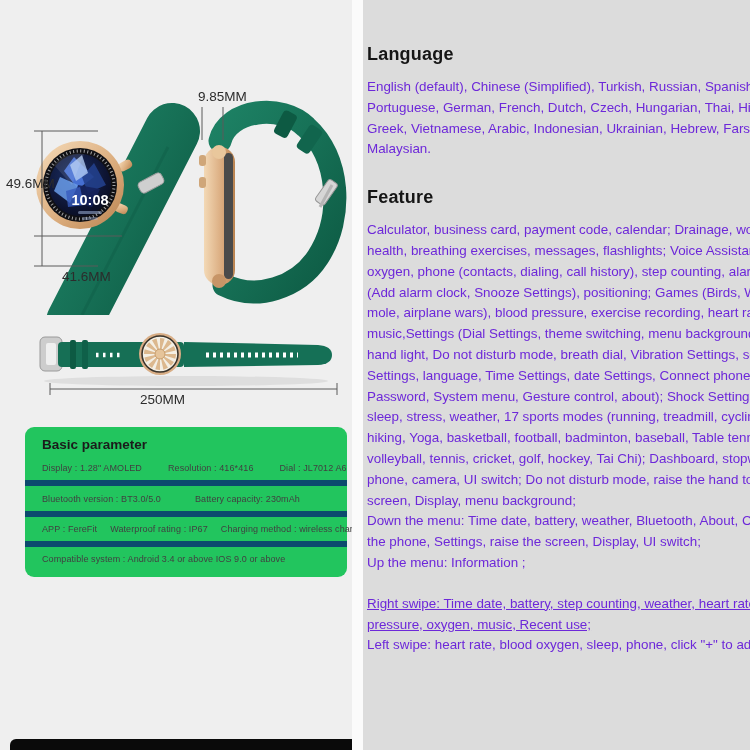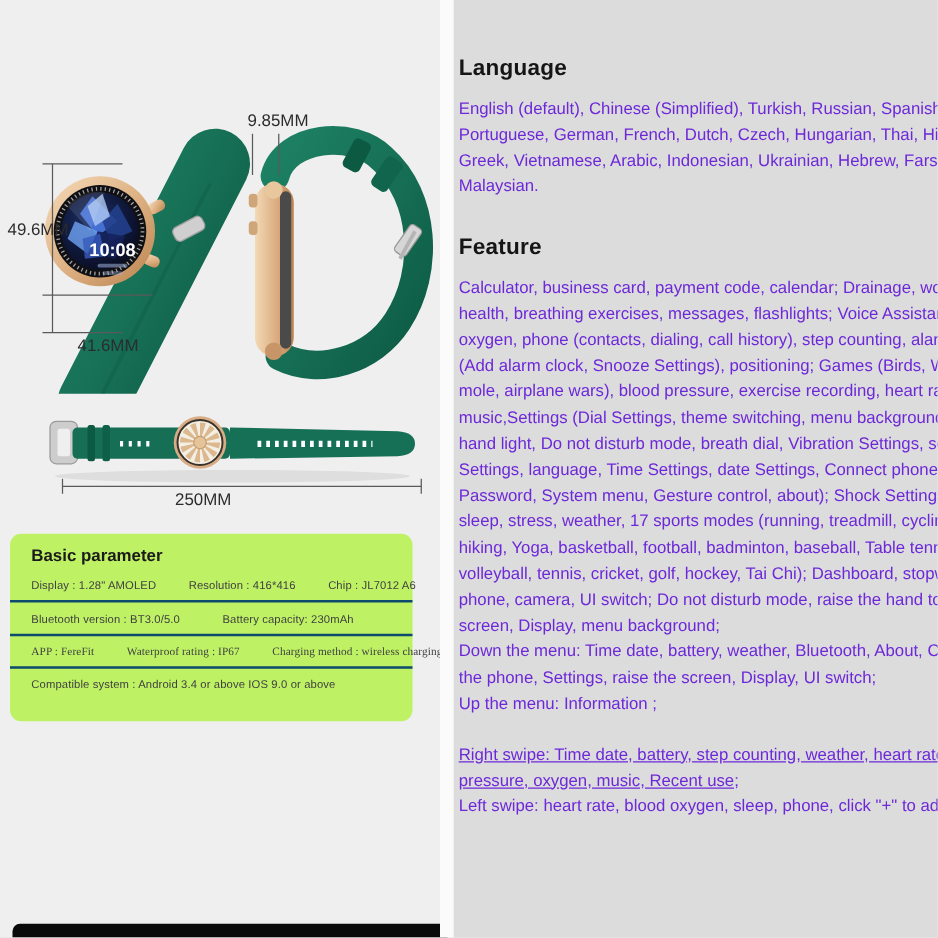--- a/index.html
+++ b/index.html
@@ -11,27 +11,27 @@
   .section-title{font-size:18px;font-weight:bold;color:#151515;margin:0 0 12px 0;letter-spacing:.2px;}
   .section-title.feature{margin-top:27px;}
   .body-text,.para-wrap p{font-size:13.4px;line-height:20.8px;color:#6d28d9;margin:0;}
   .para-wrap p.gap-before{margin-top:20px;text-decoration:underline;}
   .lang-body{margin-bottom:0;}
 
   
   .anno{position:absolute;left:0;top:0;}
 
   
-  .param-box{position:absolute;left:8px;top:427px;width:322px;height:150px;background:#bef264;border-radius:9px;box-sizing:border-box;padding:10px 0 0 0;}
+  .param-box{position:absolute;left:25px;top:427px;width:322px;height:150px;background:#22c55e;border-radius:9px;box-sizing:border-box;padding:10px 0 0 0;}
   .param-title{font-size:13.5px;font-weight:bold;color:#1b1b1b;margin:0 0 4px 17px;}
   .param-rows{display:flex;flex-direction:column;}
-  .param-row{display:flex;align-items:center;column-gap:26px;padding:0 10px 0 17px;height:24.4px;border-top:2px solid #0c4a6e;}
+  .param-row{display:flex;align-items:center;column-gap:26px;padding:0 10px 0 17px;height:24.4px;border-top:6px solid #0c4a6e;}
   .param-row:first-child{border-top:none;}
   .param-row:nth-child(2){column-gap:34px;}
-  .param-row:nth-child(3){font-family:Liberation Serif, serif;}
+  .param-row:nth-child(3){column-gap:13px;}
   .param-cell{font-size:9px;color:#414141;white-space:nowrap;letter-spacing:.1px;}
 
   .bottom-bar{position:absolute;left:10px;top:739px;width:348px;height:11px;background:#0a0a0a;border-radius:6px 6px 0 0;}
 
   .watch-svg{position:absolute;}
   svg text.dim{font-family:"Liberation Sans",sans-serif;font-size:13.5px;fill:#2c2c2c;}
 </style>
 </head>
 <body>
 
@@ -150,21 +150,21 @@
       <text class="dim" x="62" y="281">41.6MM</text>
       <text class="dim" x="140" y="404">250MM</text>
     </svg>
 
     <div class="param-box">
       <p class="param-title">Basic parameter</p>
       <div class="param-rows">
           <div class="param-row">
             <span class="param-cell">Display : 1.28"  AMOLED</span>
             <span class="param-cell">Resolution : 416*416</span>
-            <span class="param-cell">Chip : JL7012 A6</span>
+            <span class="param-cell">Dial : JL7012 A6</span>
           </div>
           <div class="param-row">
             <span class="param-cell">Bluetooth version : BT3.0/5.0</span>
             <span class="param-cell">Battery capacity: 230mAh</span>
           </div>
           <div class="param-row">
             <span class="param-cell">APP : FereFit</span>
             <span class="param-cell">Waterproof rating : IP67</span>
             <span class="param-cell">Charging method : wireless charging</span>
           </div>

